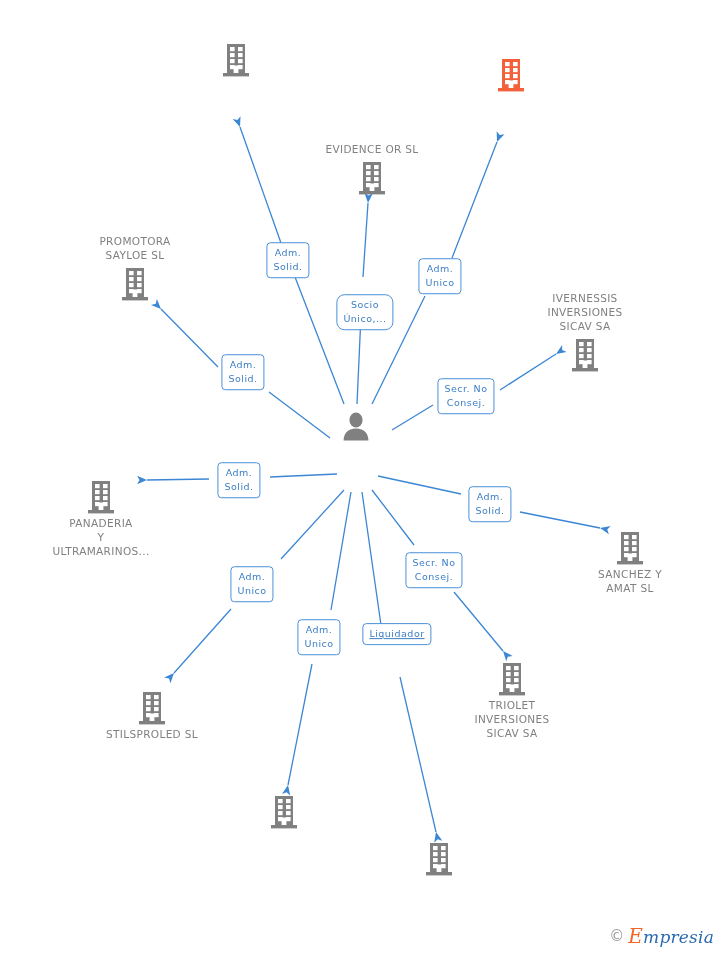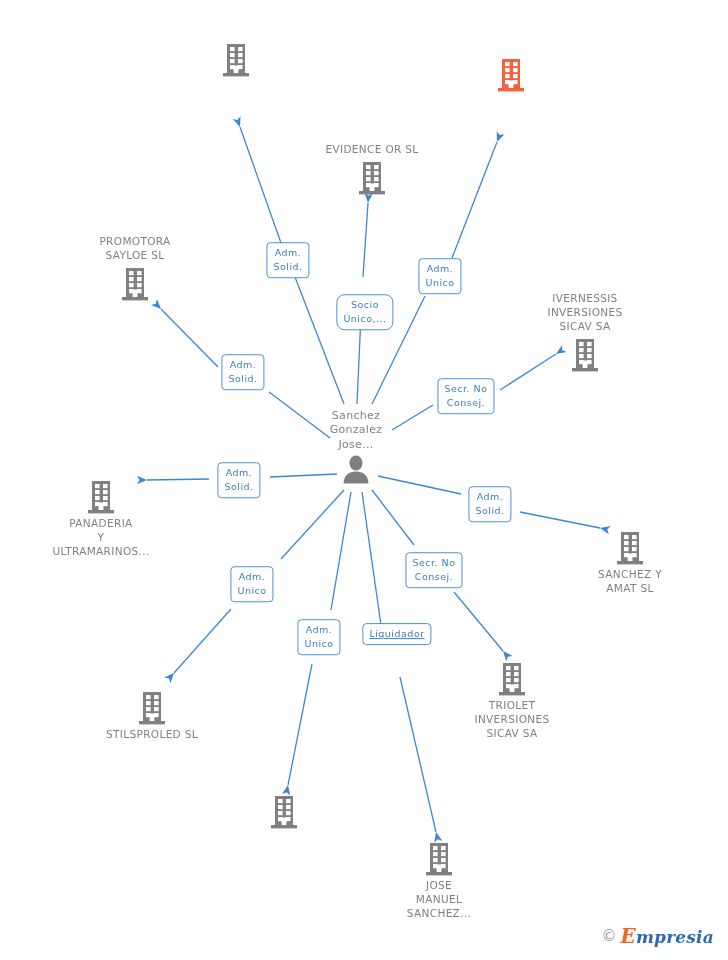--- a/index.html
+++ b/index.html
@@ -98,21 +98,20 @@
   .wm-c {
     font-size: 15px;
     color: #9a9a9a;
   }
   .wm-text {
     font-family: "DejaVu Serif", "Liberation Serif", serif;
     font-style: italic;
     font-size: 17px;
     color: #2a6bb0;
     letter-spacing: 0.2px;
-    font-weight: bold;
   }
   .wm-text .wm-first {
     color: #f26522;
     font-size: 20px;
   }
 </style>
 </head>
 <body>
 
 <div id="graph-canvas">
@@ -337,28 +336,22 @@
           <rect x="11" y="5" width="4.6" height="4.2" fill="#ffffff"></rect>
           <rect x="19" y="5" width="4.6" height="4.2" fill="#ffffff"></rect>
           <rect x="11" y="11" width="4.6" height="4.2" fill="#ffffff"></rect>
           <rect x="19" y="11" width="4.6" height="4.2" fill="#ffffff"></rect>
           <rect x="11" y="17" width="4.6" height="4.2" fill="#ffffff"></rect>
           <rect x="19" y="17" width="4.6" height="4.2" fill="#ffffff"></rect>
           <rect x="11" y="23" width="4.6" height="4.2" fill="#ffffff"></rect>
           <rect x="19" y="23" width="4.6" height="4.2" fill="#ffffff"></rect>
           <rect x="14.6" y="23.5" width="4.8" height="7.5" fill="#ffffff"></rect>
         </svg>
-        <span class="node-label">JOSE
-MANUEL
-SANCHEZ...</span>
       </div>
       <div class="person-node" style="left: 356px; top: 408.5px;">
-        <span class="node-label">Sanchez
-Gonzalez
-Jose...</span>
         <svg viewBox="0 0 30 32" class="person-icon">
           <ellipse cx="15" cy="9" rx="6.6" ry="7.4" fill="#808080"></ellipse>
           <path d="M15 17.4 C6.6 17.4 2.6 22.6 2.6 29.4 L27.4 29.4 C27.4 22.6 23.4 17.4 15 17.4 Z" fill="#808080"></path>
         </svg>
       </div>
     </div>
 
   <div id="label-layer">
       <div class="edge-label" style="left: 288px; top: 260px;">Adm.
 Solid.</div>

